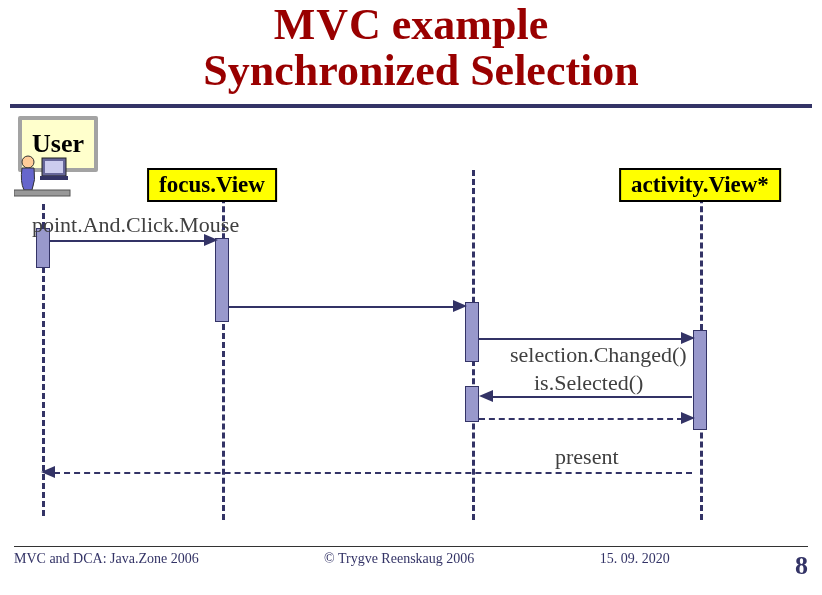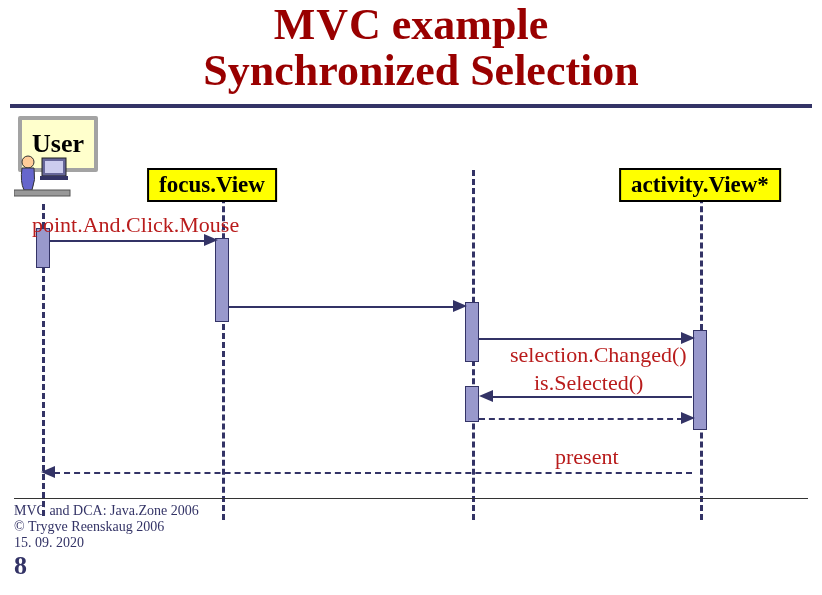--- a/index.html
+++ b/index.html
@@ -29,25 +29,25 @@
   
   .arrow { position: absolute; height: 2px; background: #333366; }
   .arrow.dashed { background: transparent; border-top: 2.5px dashed #333366; height: 0; }
   .arrow-head {
     position: absolute; width: 0; height: 0;
     border-top: 6px solid transparent;
     border-bottom: 6px solid transparent;
   }
   .arrow-head.right { border-left: 14px solid #333366; }
   .arrow-head.left  { border-right: 14px solid #333366; }
-  .msg-label { position: absolute; font-size: 22px; color: #b91c1c; white-space: nowrap; text-align: right; }
+  .msg-label { position: absolute; font-size: 22px; color: #404040; white-space: nowrap; text-align: right; }
   .activation {
     position: absolute; width: 14px; background: #9999cc; border: 1.5px solid #333366;
   }
-  .footer { position: absolute; left: 14px; right: 14px; bottom: 14px; border-top: 1px solid #333; padding-top: 4px; display: flex; justify-content: space-between; font-size: 14px; color: #333366; flex-direction: column; }
+  .footer { position: absolute; left: 14px; right: 14px; bottom: 14px; border-top: 1px solid #333; padding-top: 4px; display: flex; justify-content: space-between; font-size: 14px; color: #333366; }
   .footer .pagenum { color: #333366; font-size: 26px; font-weight: bold; }
 </style>
 </head>
 <body>
 <div class="slide">
 
 <div class="title">
   <div class="line1">
     <span class="small">MV</span><span>C example</span>
   </div>

